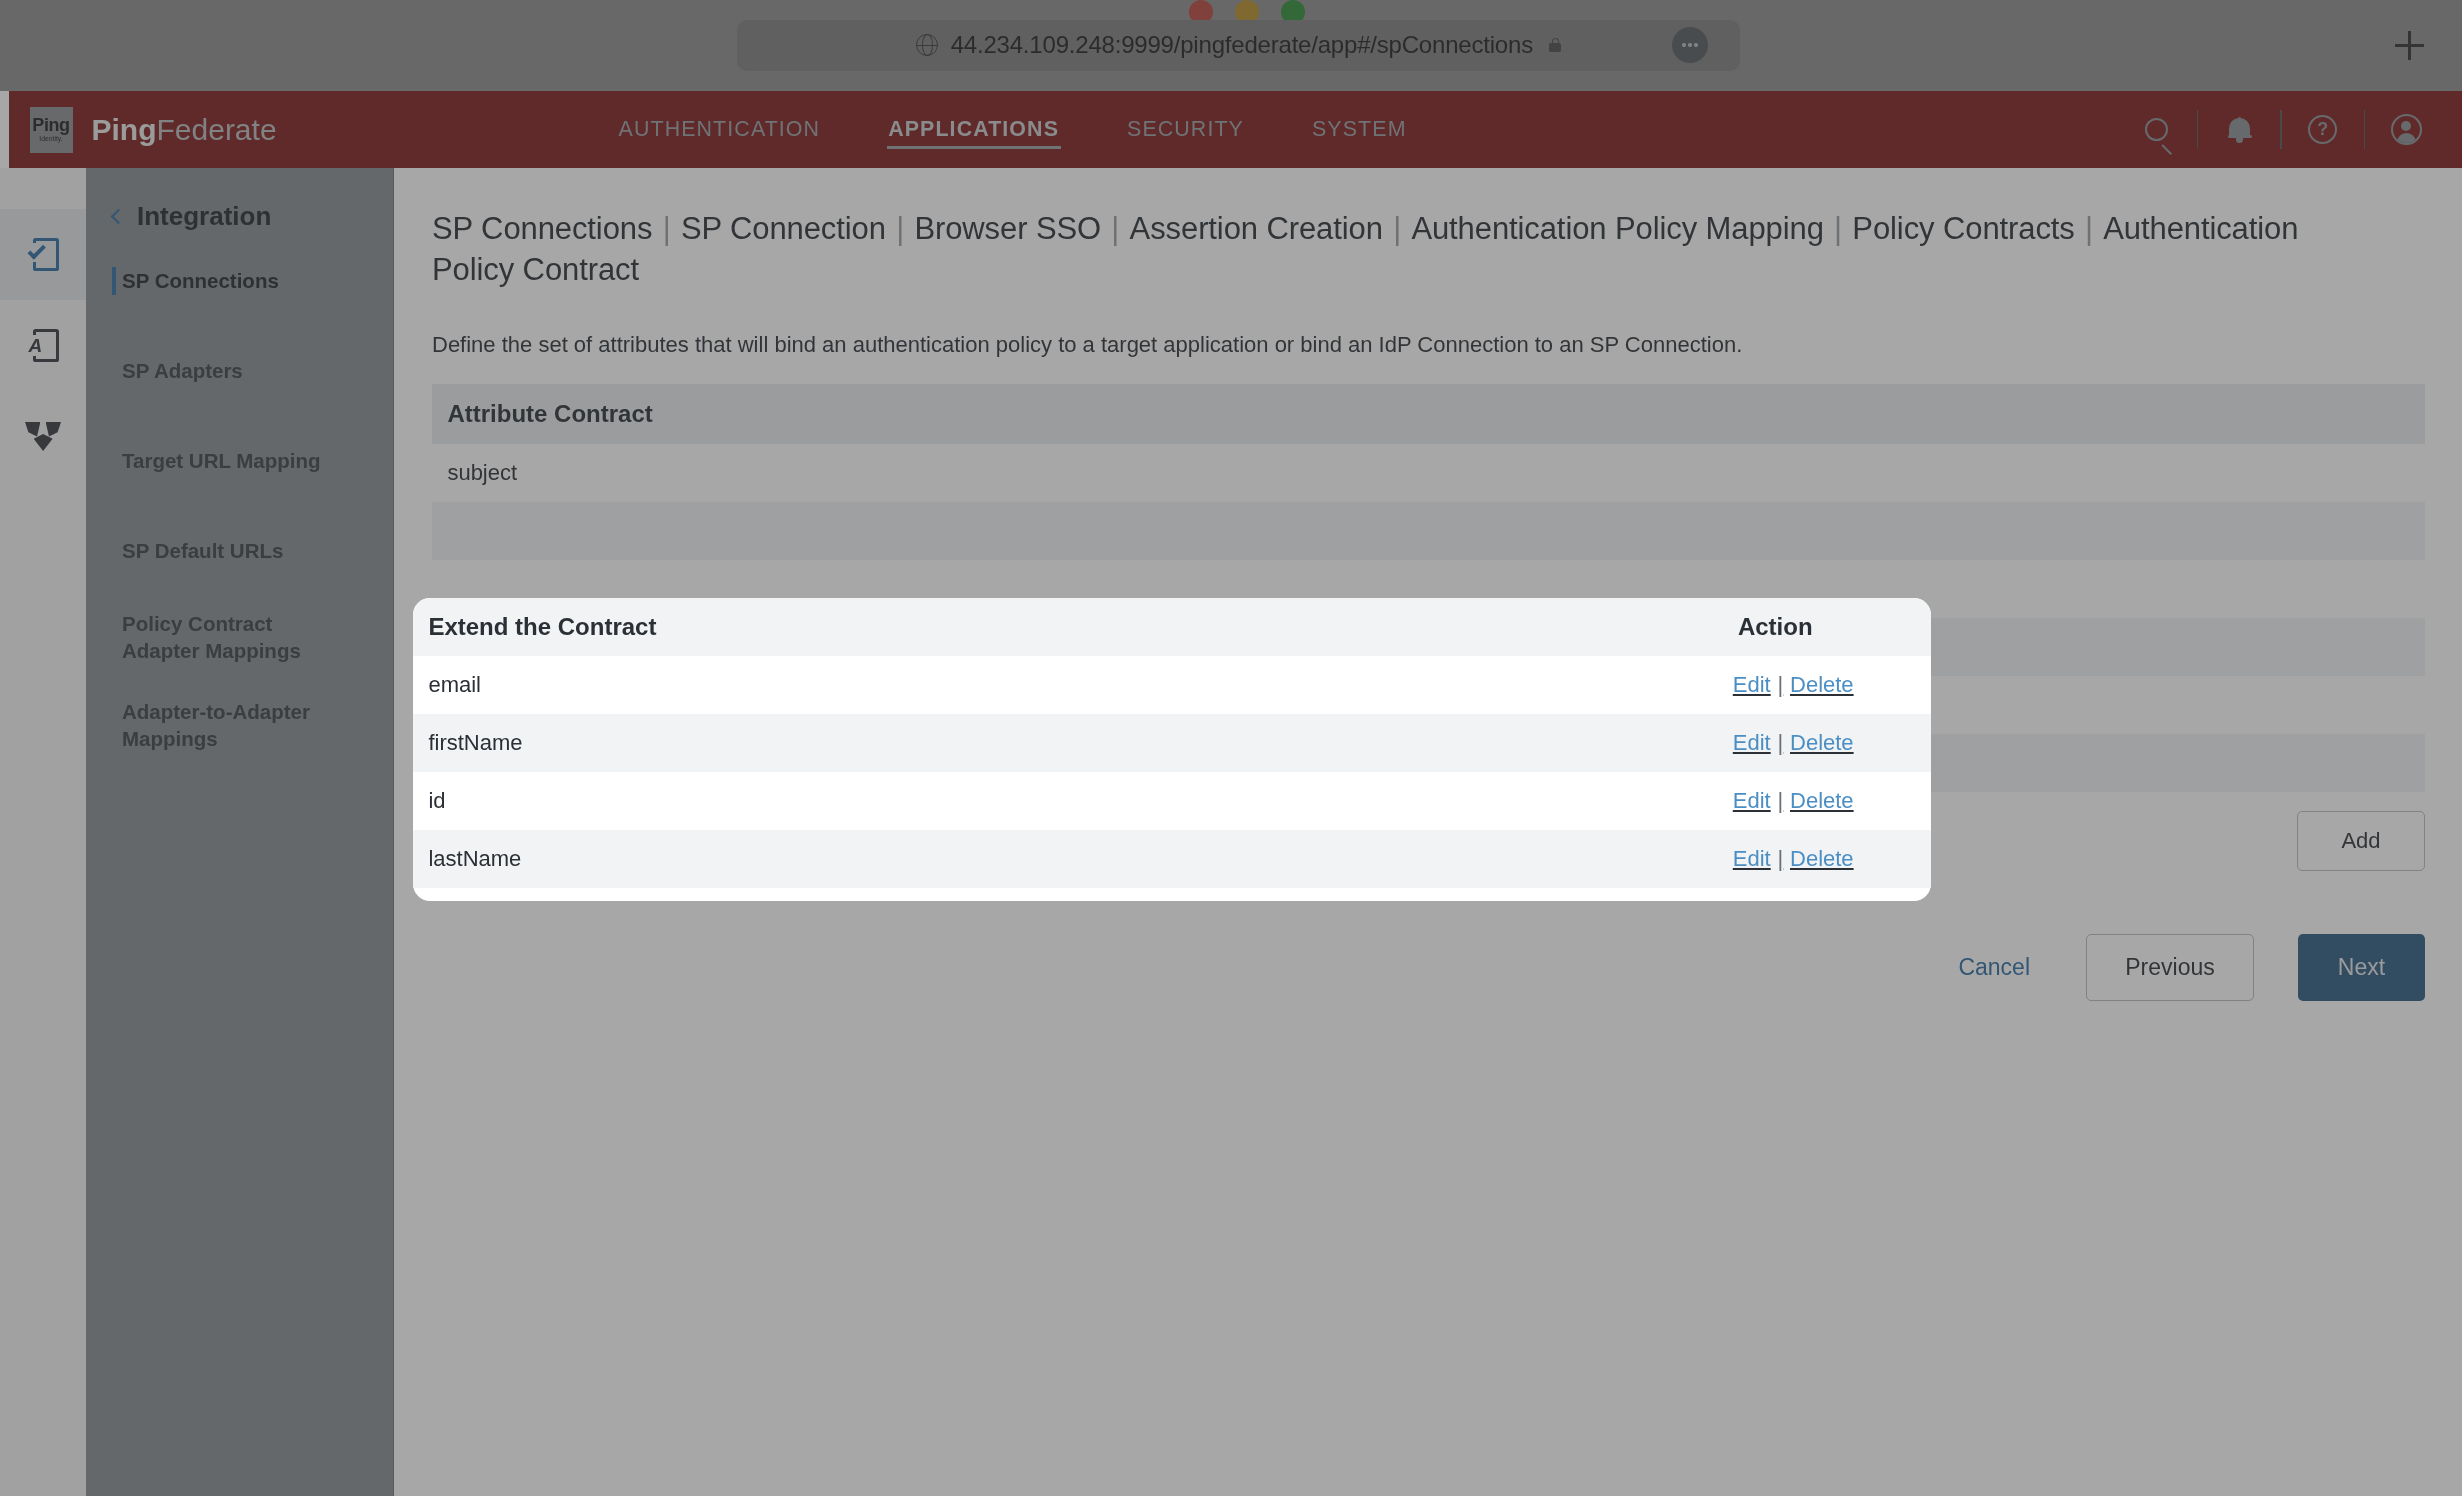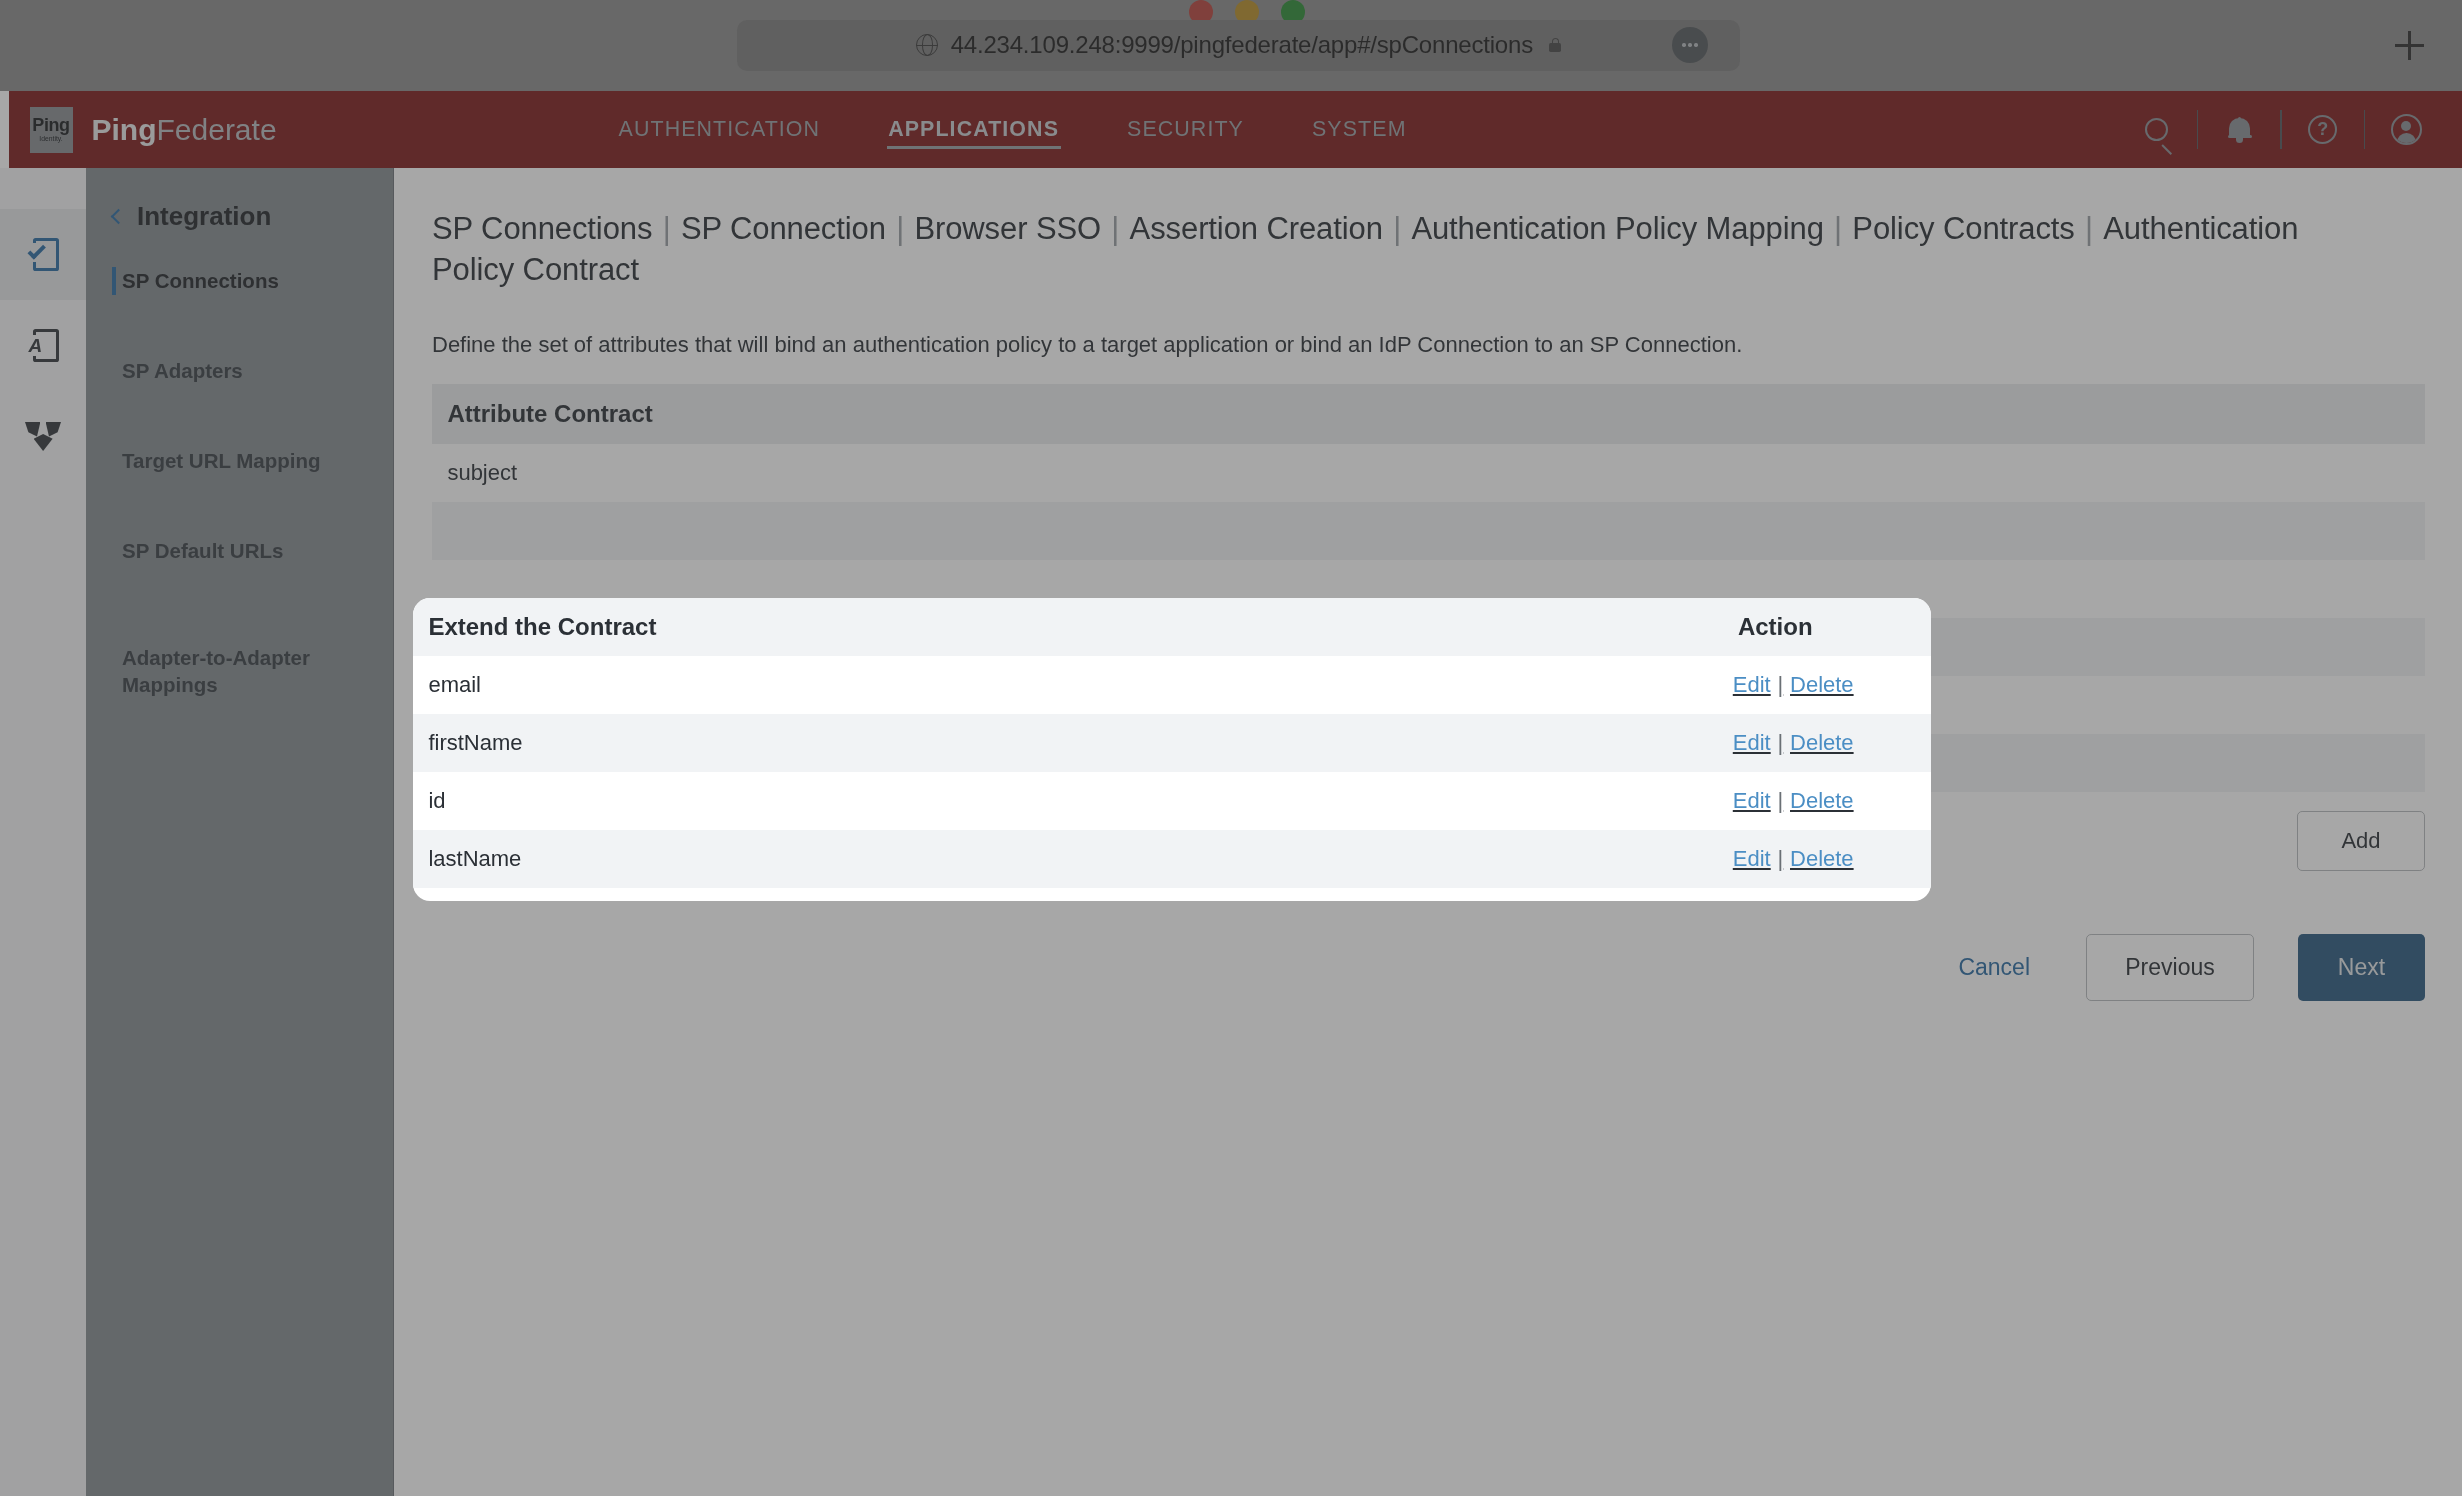--- a/index.html
+++ b/index.html
@@ -420,20 +420,23 @@
         </div>
       <div class="nav-sp"></div>
       <div class="nav-li">
           <span>Target URL Mapping</span>
         </div>
       <div class="nav-sp"></div>
       <div class="nav-li">
           <span>SP Default URLs</span>
         </div>
       <div class="nav-sp-lg"></div>
+      <div class="nav-li">
+          <span style="max-width:205px;display:inline-block;">Policy Contract Adapter Mappings</span>
+        </div>
       <div class="nav-sp-lg"></div>
       <div class="nav-li">
           <span style="max-width:205px;display:inline-block;">Adapter-to-Adapter Mappings</span>
         </div>
     </div>
   </div>
 
   <div class="content">
 
     <div class="breadcrumb">

